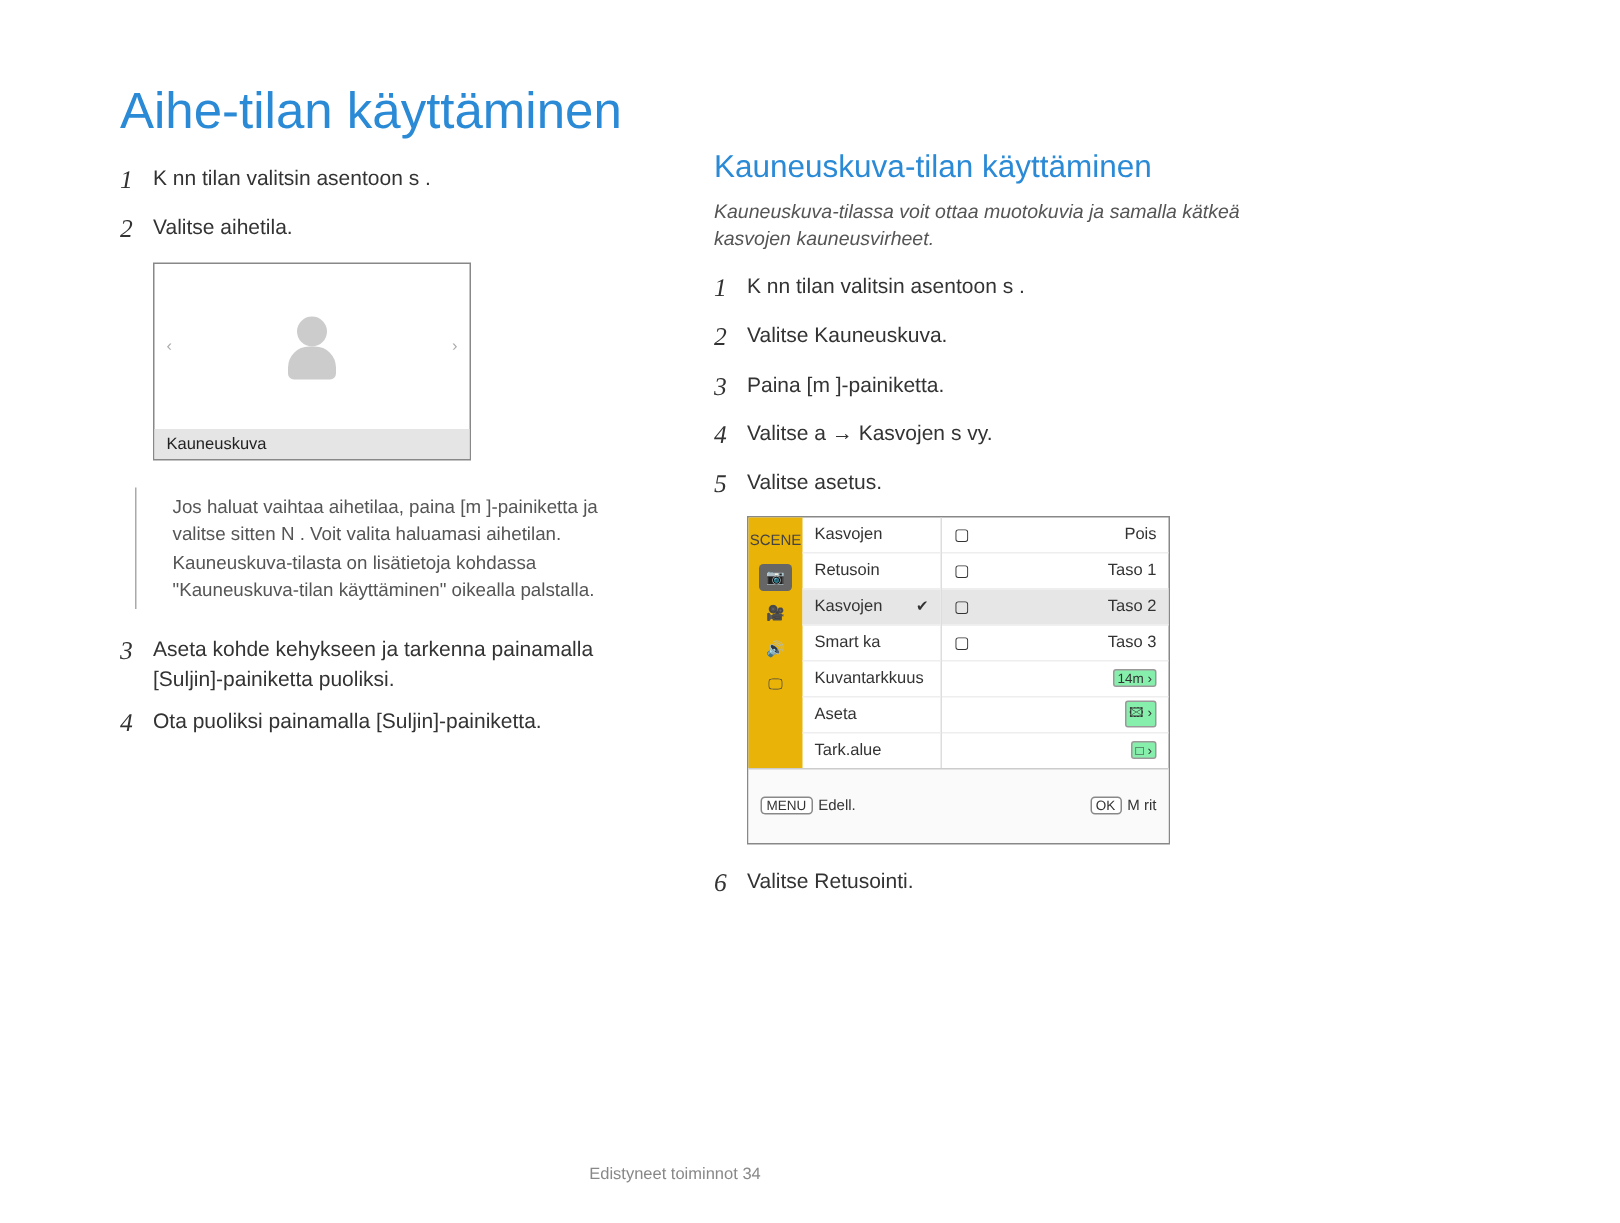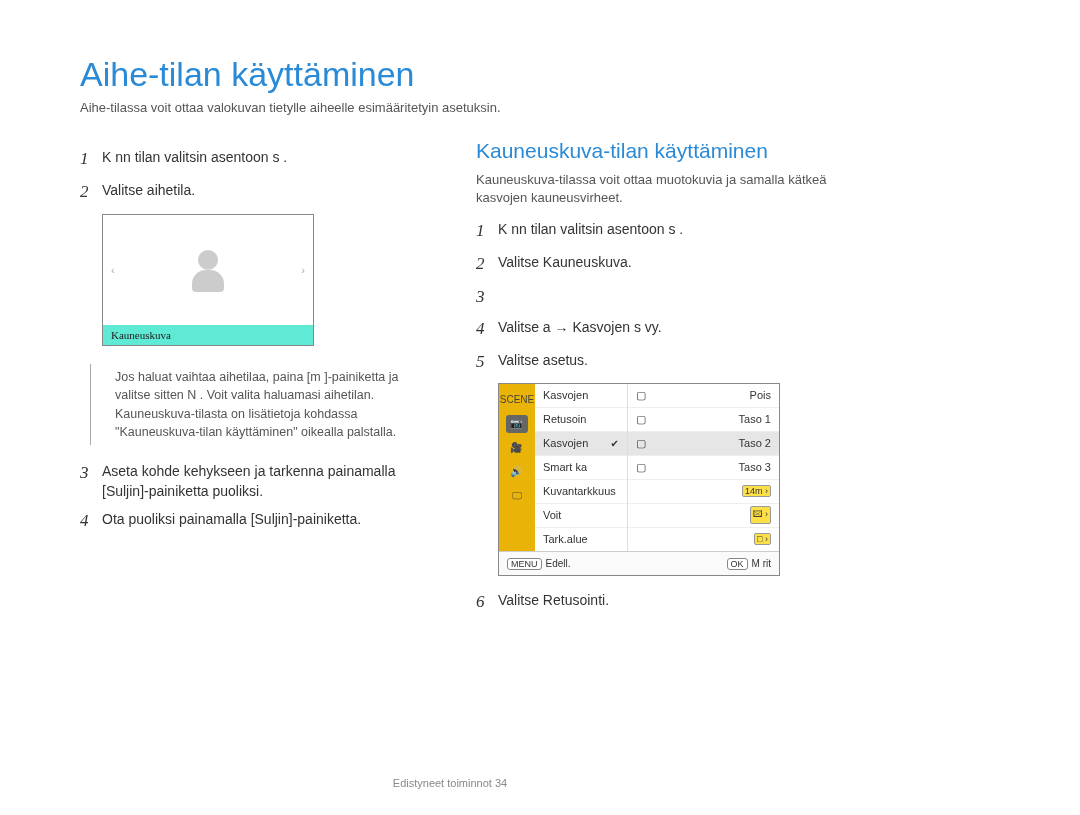--- a/index.html
+++ b/index.html
@@ -59,20 +59,21 @@
     font-size: 21px;
     color: #2a8ad6;
     margin: 0 0 8px 0;
     font-weight: 400;
   }
   .para {
     font-size: 13px;
     color: #555;
     margin: 4px 0 12px 0;
     line-height: 1.4;
+    font-style: italic;
   }
   .footer {
     position: absolute;
     bottom: 26px;
     left: 0;
     right: 12px;
     text-align: center;
     font-size: 11px;
     color: #888;
   }
@@ -116,27 +117,26 @@
   .scene-arrow {
     position: absolute;
     top: 50%;
     transform: translateY(-50%);
     font-size: 11px;
     color: #aaa;
   }
   .scene-arrow.left  { left: 8px; }
   .scene-arrow.right { right: 8px; }
   .scene-bar {
-    background: #5eead4;
+    background: #e5e5e5;
     font-size: 11px;
     padding: 4px 8px;
     color: #222;
     display: flex;
     align-items: center;
-    font-family: Liberation Serif, serif;
   }
 
   
   .note {
     border-left: 1px solid #aaa;
     padding: 4px 0 4px 24px;
     margin: 4px 0 16px 10px;
     font-size: 12.5px;
     color: #555;
     line-height: 1.45;
@@ -195,49 +195,48 @@
     height: 17px;
     text-align: center;
   }
   .menu-row:last-child { border-bottom: none; }
   .menu-row.sel {
     background: #e6e6e6;
   }
   .check { font-size: 10px; color: #333; }
   .badge {
     font-size: 9px;
-    background: #fde047;
+    background: #86efac;
     border: 1px solid #999;
     padding: 0 2px;
     border-radius: 2px;
   }
   .menu-foot {
     border-top: 1px solid #ccc;
-    padding: 6px 8px;
+    padding: 19px 8px;
     display: flex;
     justify-content: space-between;
     font-size: 10px;
     background: #fafafa;
   }
   .pill {
     font-size: 9px;
     border: 1px solid #888;
     border-radius: 3px;
     padding: 0 3px;
     margin-right: 4px;
     background: #fff;
   }
 </style>
 </head>
 <body>
 
 <div class="page">
 
   <h1 class="title">Aihe-tilan käyttäminen</h1>
-  <p class="subtitle">Aihe-tilassa voit ottaa valokuvan tietylle aiheelle esimääritetyin asetuksin.</p>
 
   <div class="cols">
 
     <div class="col">
 
       <div class="step">
         <span class="step-num">1</span>
         <span class="step-text">K  nn  tilan valitsin asentoon  s      .</span>
       </div>
       <div class="step">
@@ -279,20 +278,21 @@
       <div class="step">
         <span class="step-num">1</span>
         <span class="step-text">K  nn  tilan valitsin asentoon  s      .</span>
       </div>
       <div class="step">
         <span class="step-num">2</span>
         <span class="step-text">Valitse Kauneuskuva.</span>
       </div>
       <div class="step">
         <span class="step-num">3</span>
+        <span class="step-text">Paina [m      ]-painiketta.</span>
       </div>
       <div class="step">
         <span class="step-num">4</span>
         <span class="step-text">Valitse a     → Kasvojen s  vy.</span>
       </div>
       <div class="step">
         <span class="step-num">5</span>
         <span class="step-text">Valitse asetus.</span>
       </div>
 
@@ -316,21 +316,21 @@
                 <span>Kasvojen</span>
                 <span class="check">✔</span>
               </div>
             <div class="menu-row">
                 <span>Smart ka</span>
               </div>
             <div class="menu-row">
                 <span>Kuvantarkkuus</span>
               </div>
             <div class="menu-row">
-                <span>Voit</span>
+                <span>Aseta</span>
               </div>
             <div class="menu-row">
                 <span>Tark.alue</span>
               </div>
           </div>
           <div class="menu-right">
             <div class="menu-row">
                 <span>▢</span>
                 <span>Pois</span>
               </div>

